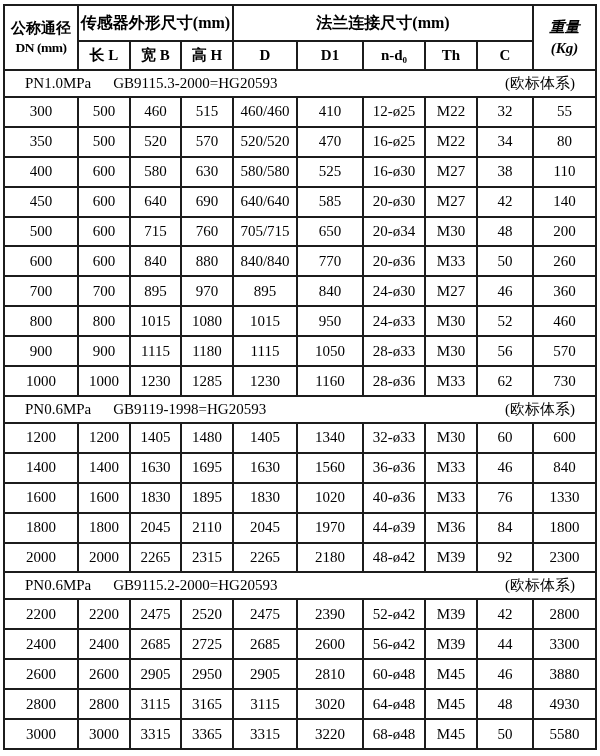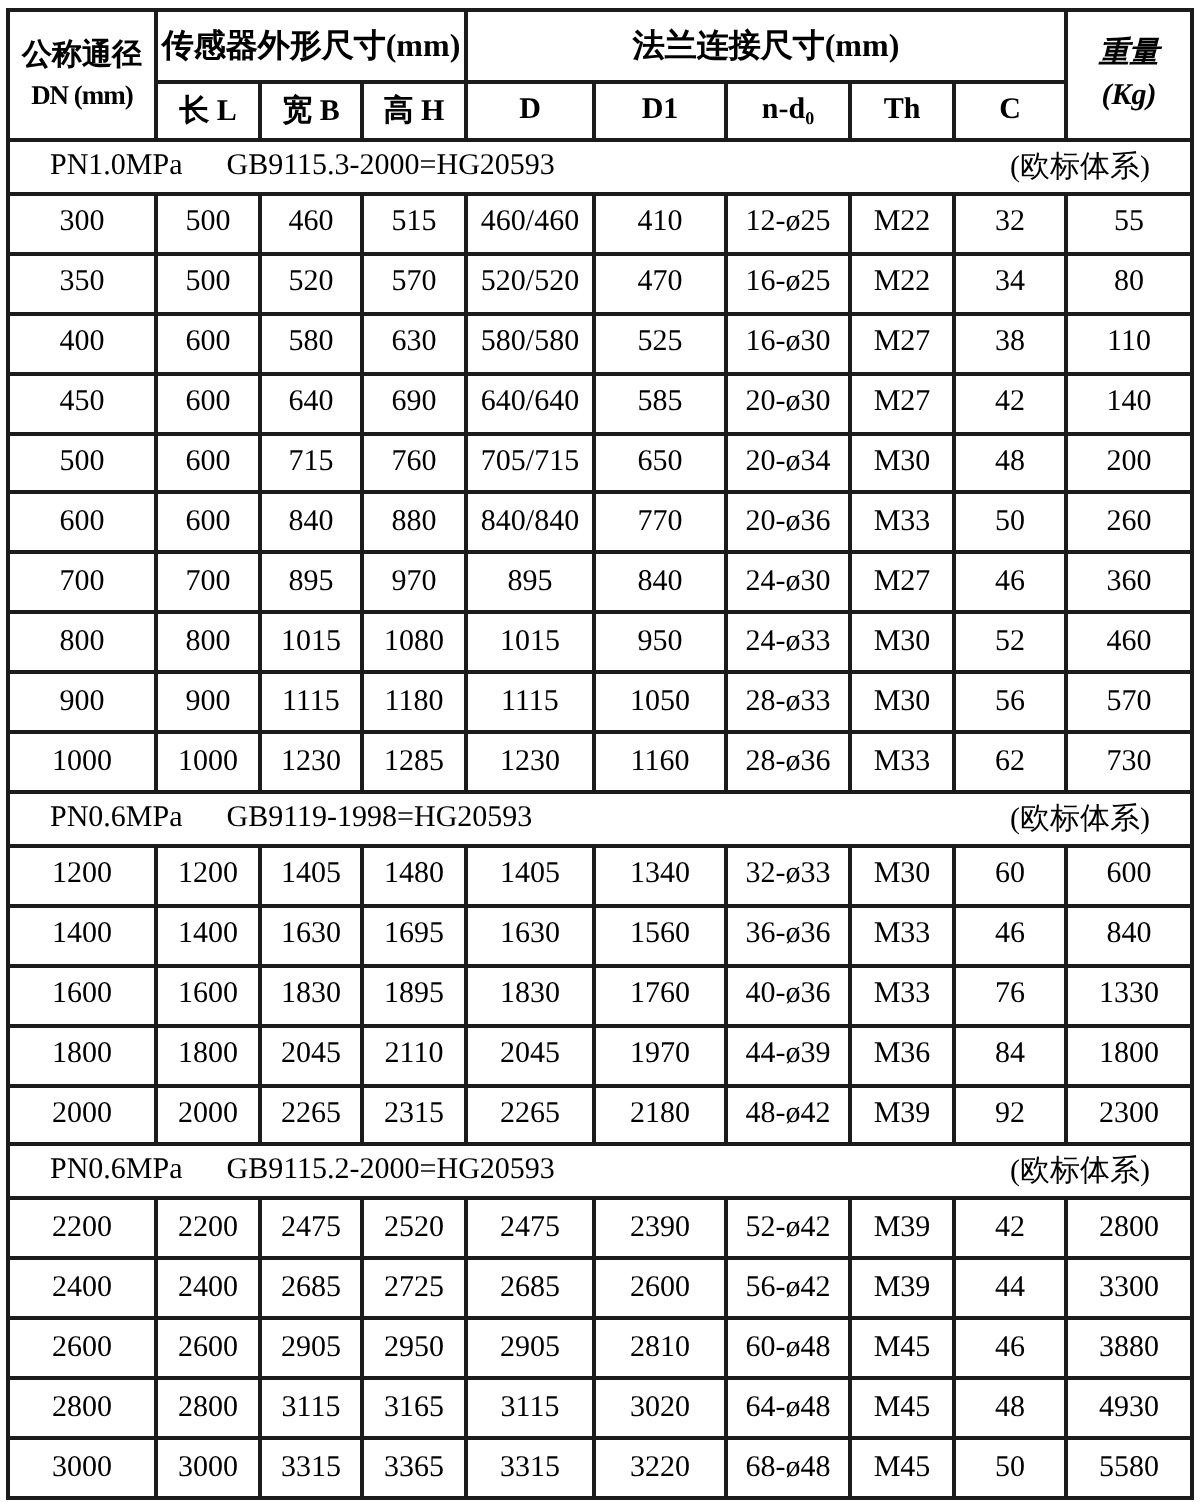--- a/index.html
+++ b/index.html
@@ -254,21 +254,21 @@
         <td>M33</td>
         <td>46</td>
         <td>840</td>
       </tr>
       <tr class="data-row">
         <td>1600</td>
         <td>1600</td>
         <td>1830</td>
         <td>1895</td>
         <td>1830</td>
-        <td>1760</td>
+        <td>1020</td>
         <td>40-ø36</td>
         <td>M33</td>
         <td>76</td>
         <td>1330</td>
       </tr>
       <tr class="data-row">
         <td>1800</td>
         <td>1800</td>
         <td>2045</td>
         <td>2110</td>

